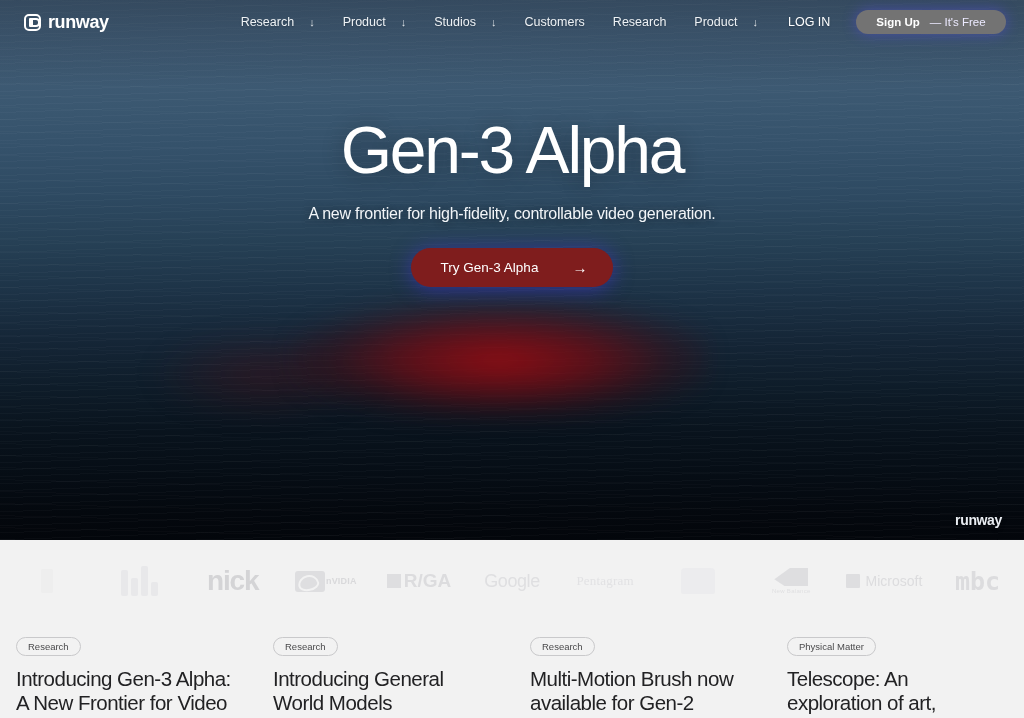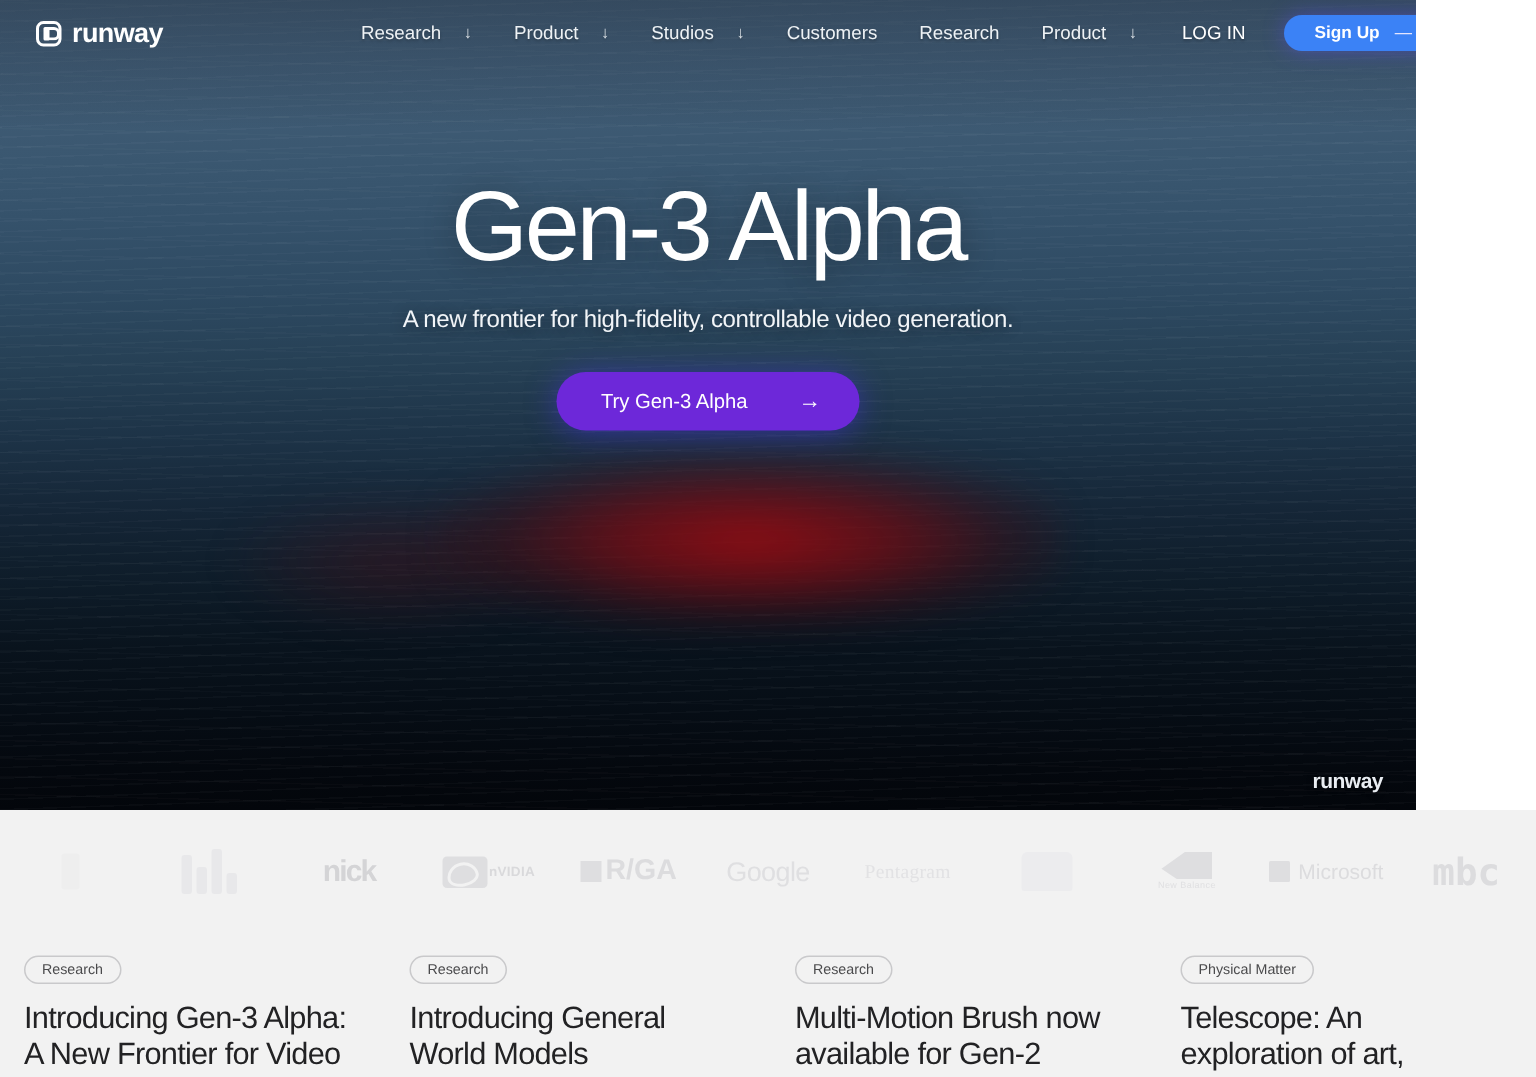--- a/index.html
+++ b/index.html
@@ -5,21 +5,21 @@
 <style>
   * { margin:0; padding:0; box-sizing:border-box; }
   html, body {
     width:1024px; height:718px; overflow:hidden;
     font-family:"Liberation Sans","DejaVu Sans",sans-serif;
     background:#ffffff; -webkit-font-smoothing:antialiased;
   }
 
   
   .hero {
-    position:relative; width:944px; height:540px; overflow:hidden;
+    position:relative; width:1024px; height:540px; overflow:hidden;
     background:#1b2f42;
   }
   
   .hero-bg {
     position:absolute; inset:0;
     background:
       linear-gradient(180deg,
         #4c6680 0%,
         #46617b 6%,
         #3f5b74 13%,
@@ -99,21 +99,21 @@
     text-shadow:0 1px 2px rgba(0,0,0,.25);
   }
   .nav-item .caret { font-size:11px; opacity:.9; line-height:1; margin-left:10px;}
   .nav-right { margin-left:auto; display:flex; align-items:center; gap:0;justify-content:flex-end; }
   .login {
     color:#fff; font-size:12.5px; padding:0 16px; cursor:pointer; white-space:nowrap;
     text-shadow:0 1px 2px rgba(0,0,0,.25);
   }
   .signup {
     display:flex; align-items:center; gap:10px;
-    background:#3b82f6; border-radius:999px;
+    background:#737373; border-radius:999px;
     padding:6px 20px; margin-left:10px; margin-right:10px; cursor:pointer;
     box-shadow:0 0 14px rgba(91,75,245,.45);
   }
   .signup .s-label { color:#fff; font-size:11.5px; font-weight:600; white-space:nowrap;}
   .signup .s-free  { color:#eceaff; font-size:11.5px; white-space:nowrap;}
 
   
   .hero-inner{
     position:absolute; inset:0; display:flex; flex-direction:column;
     align-items:center; padding-top:118px; z-index:10;
@@ -123,21 +123,21 @@
     letter-spacing:-2.2px; text-align:center;
     text-shadow:0 2px 22px rgba(0,0,0,.33);
   }
   .hero-sub{
     margin-top:22px; color:#f2f5f8; font-size:16px; letter-spacing:-.25px;
     text-align:center; text-shadow:0 1px 10px rgba(0,0,0,.45);
   }
   .hero-cta{ margin-top:25px; display:flex; align-items:center; gap:14px; }
   .btn-primary{
     display:flex; align-items:center; gap:34px;
-    background:#6d28d9; color:#fff; border-radius:999px;
+    background:#7f1d1d; color:#fff; border-radius:999px;
     padding:12px 26px 12px 30px; font-size:13.5px; cursor:pointer;
     box-shadow:0 2px 20px rgba(69,52,220,.55);
   }
   .btn-primary .arrow{ font-size:15px; line-height:1; }
   .btn-ghost{
     display:flex; align-items:center; justify-content:center;
     border:1px solid rgba(255,255,255,.72); color:#fff;
     border-radius:999px; padding:12px 26px; font-size:13.5px; cursor:pointer;
     background:rgba(255,255,255,.02);
   }
@@ -150,21 +150,21 @@
   
   .logobar{
     position:relative; width:1024px; height:82px; background:#f2f2f2;
     display:flex; align-items:center; overflow:hidden;
   }
   .logobar-track{ display:flex; align-items:center; width:100%; }
   .logo-slot{
     flex:1 0 0; display:flex; align-items:center; justify-content:center;
     color:#d6d6d8; user-select:none;
   }
-  .lg-nick{ font-size:20px; letter-spacing:-1.2px; color:#d4d4d6; font-weight:800; }
+  .lg-nick{ font-size:28px; letter-spacing:-1.2px; color:#d4d4d6; font-weight:800; }
   .lg-nvidia{ display:flex; flex-direction:row; align-items:center; gap:1px; }
   .lg-nvidia .eye{
     width:30px; height:21px; border-radius:3px;
     background:#dedee0; position:relative; overflow:hidden;
   }
   .lg-nvidia .eye::before{
     content:""; position:absolute; left:3px; top:4px; width:17px; height:12px;
     border:2.5px solid #f2f2f2; border-radius:50% 50% 50% 50%/60% 60% 40% 40%;
     transform:rotate(-12deg);
   }

